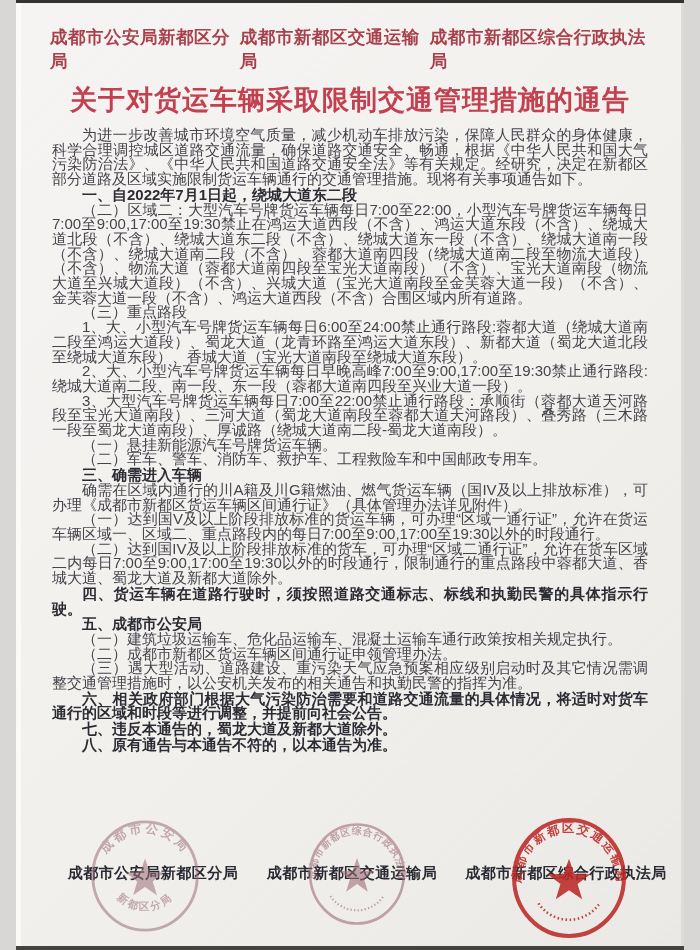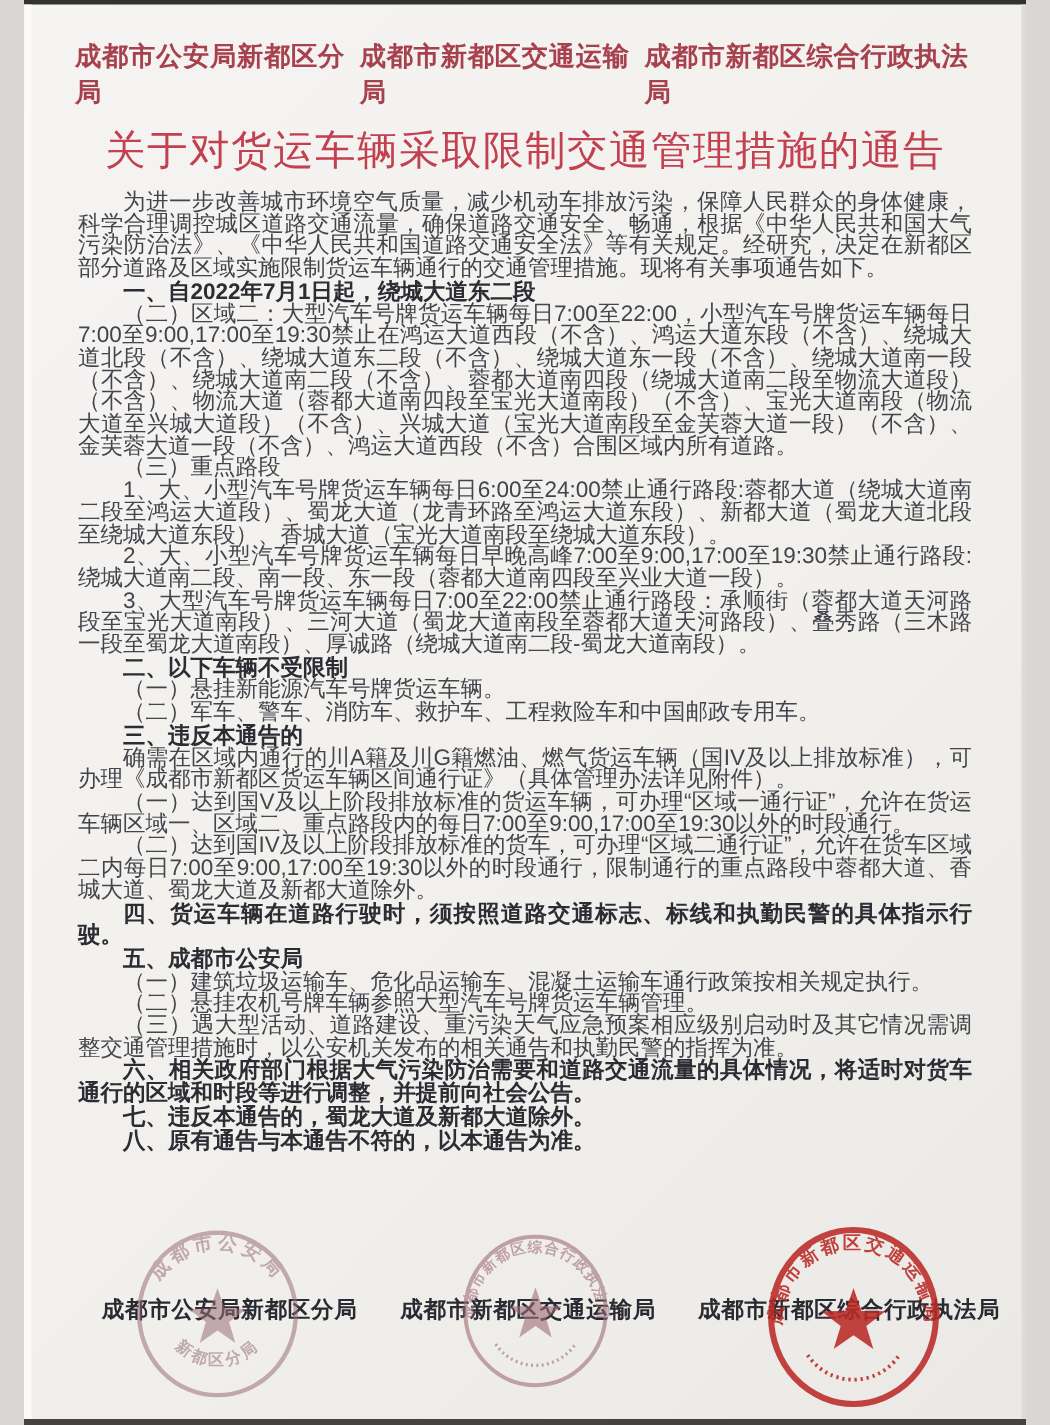--- a/index.html
+++ b/index.html
@@ -14,21 +14,21 @@
   .edge-right{position:absolute;right:0;top:3px;bottom:4px;width:3px;background:#dedcd9;}
 
   .agencies{
     display:flex;justify-content:space-between;align-items:baseline;
     padding:25px 30px 0 34px;
     color:#a8414e;font-weight:bold;font-size:17.5px;letter-spacing:.5px;
     font-family:"Liberation Serif","DejaVu Serif",serif;
   }
   .title{
     margin:9px 20px 10px;text-align:center;
-    color:#c2404f;font-size:27px;font-weight:normal;letter-spacing:1px;
+    color:#c2404f;font-size:27px;font-weight:bold;letter-spacing:1px;
     font-family:"Liberation Serif","DejaVu Serif",serif;
   }
   .body-text{
     margin:0 36px;color:#44444c;font-size:15px;line-height:14.7px;
     text-align:justify;
   }
   .body-text p{margin:0;text-indent:2em;}
   .body-text p.section{font-weight:bold;color:#2c2c34;margin-top:1px;}
 
   .seal{position:absolute;z-index:2;}
@@ -66,31 +66,30 @@
   <h1 class="title">关于对货运车辆采取限制交通管理措施的通告</h1>
 
   <main class="body-text">
       <p class="body">为进一步改善城市环境空气质量，减少机动车排放污染，保障人民群众的身体健康，科学合理调控城区道路交通流量，确保道路交通安全、畅通，根据《中华人民共和国大气污染防治法》、《中华人民共和国道路交通安全法》等有关规定。经研究，决定在新都区部分道路及区域实施限制货运车辆通行的交通管理措施。现将有关事项通告如下。</p>
       <p class="section">一、自2022年7月1日起，绕城大道东二段</p>
       <p class="body">（二）区域二：大型汽车号牌货运车辆每日7:00至22:00，小型汽车号牌货运车辆每日7:00至9:00,17:00至19:30禁止在鸿运大道西段（不含）、鸿运大道东段（不含）、绕城大道北段（不含）、绕城大道东二段（不含）、绕城大道东一段（不含）、绕城大道南一段（不含）、绕城大道南二段（不含）、蓉都大道南四段（绕城大道南二段至物流大道段）（不含）、物流大道（蓉都大道南四段至宝光大道南段）（不含）、宝光大道南段（物流大道至兴城大道段）（不含）、兴城大道（宝光大道南段至金芙蓉大道一段）（不含）、金芙蓉大道一段（不含）、鸿运大道西段（不含）合围区域内所有道路。</p>
       <p class="body">（三）重点路段</p>
       <p class="body">1、大、小型汽车号牌货运车辆每日6:00至24:00禁止通行路段:蓉都大道（绕城大道南二段至鸿运大道段）、蜀龙大道（龙青环路至鸿运大道东段）、新都大道（蜀龙大道北段至绕城大道东段）、香城大道（宝光大道南段至绕城大道东段）。</p>
       <p class="body">2、大、小型汽车号牌货运车辆每日早晚高峰7:00至9:00,17:00至19:30禁止通行路段:绕城大道南二段、南一段、东一段（蓉都大道南四段至兴业大道一段）。</p>
       <p class="body">3、大型汽车号牌货运车辆每日7:00至22:00禁止通行路段：承顺街（蓉都大道天河路段至宝光大道南段）、三河大道（蜀龙大道南段至蓉都大道天河路段）、叠秀路（三木路一段至蜀龙大道南段）、厚诚路（绕城大道南二段-蜀龙大道南段）。</p>
-      <p class="section">二、以下车辆不受限制</p>
       <p class="body">（一）悬挂新能源汽车号牌货运车辆。</p>
       <p class="body">（二）军车、警车、消防车、救护车、工程救险车和中国邮政专用车。</p>
-      <p class="section">三、违反本通告的</p>
+      <p class="section">三、确需进入车辆</p>
       <p class="body">确需在区域内通行的川A籍及川G籍燃油、燃气货运车辆（国IV及以上排放标准），可办理《成都市新都区货运车辆区间通行证》（具体管理办法详见附件）。</p>
       <p class="body">（一）达到国V及以上阶段排放标准的货运车辆，可办理“区域一通行证”，允许在货运车辆区域一、区域二、重点路段内的每日7:00至9:00,17:00至19:30以外的时段通行。</p>
       <p class="body">（二）达到国IV及以上阶段排放标准的货车，可办理“区域二通行证”，允许在货车区域二内每日7:00至9:00,17:00至19:30以外的时段通行，限制通行的重点路段中蓉都大道、香城大道、蜀龙大道及新都大道除外。</p>
       <p class="section">四、货运车辆在道路行驶时，须按照道路交通标志、标线和执勤民警的具体指示行驶。</p>
       <p class="section">五、成都市公安局</p>
       <p class="body">（一）建筑垃圾运输车、危化品运输车、混凝土运输车通行政策按相关规定执行。</p>
-      <p class="body">（二）悬挂农机号牌车辆参照大型汽车号牌货运车辆管理。</p>
+      <p class="body">（二）成都市新都区货运车辆区间通行证申领管理办法。</p>
       <p class="body">（三）遇大型活动、道路建设、重污染天气应急预案相应级别启动时及其它情况需调整交通管理措施时，以公安机关发布的相关通告和执勤民警的指挥为准。</p>
       <p class="section">六、相关政府部门根据大气污染防治需要和道路交通流量的具体情况，将适时对货车通行的区域和时段等进行调整，并提前向社会公告。</p>
       <p class="section">七、违反本通告的，蜀龙大道及新都大道除外。</p>
       <p class="section">八、原有通告与本通告不符的，以本通告为准。</p>
     </main>
 
   <div class="seal seal0">
     <svg viewBox="0 0 120 120" aria-hidden="true">
       <defs>
         <path id="arcTop0" d="M 13.7,70.2 A 47,47 0 1 1 106.3,70.2"></path>

